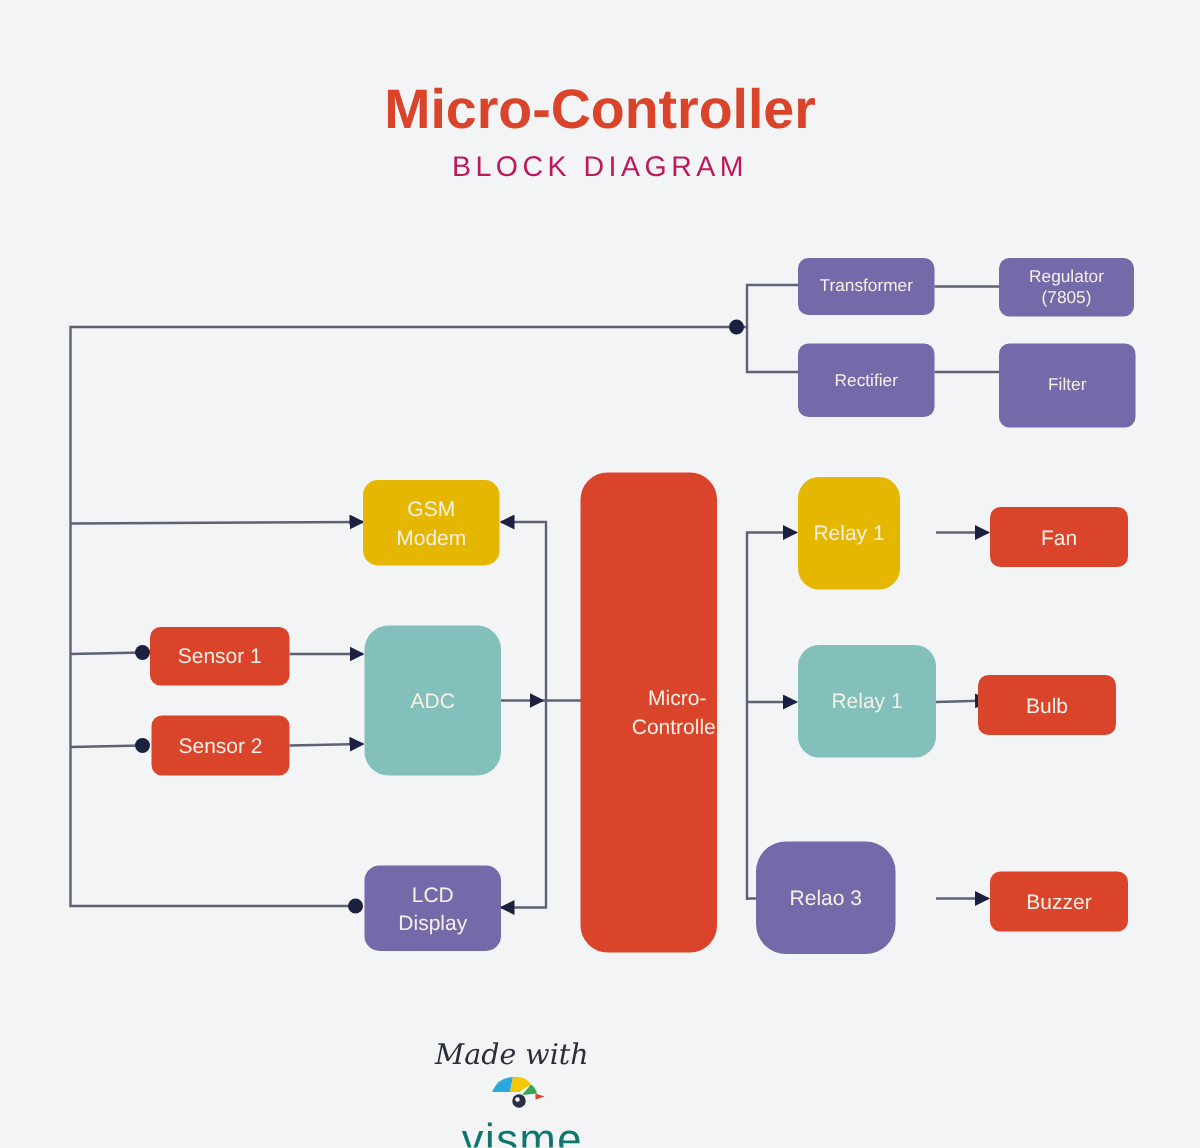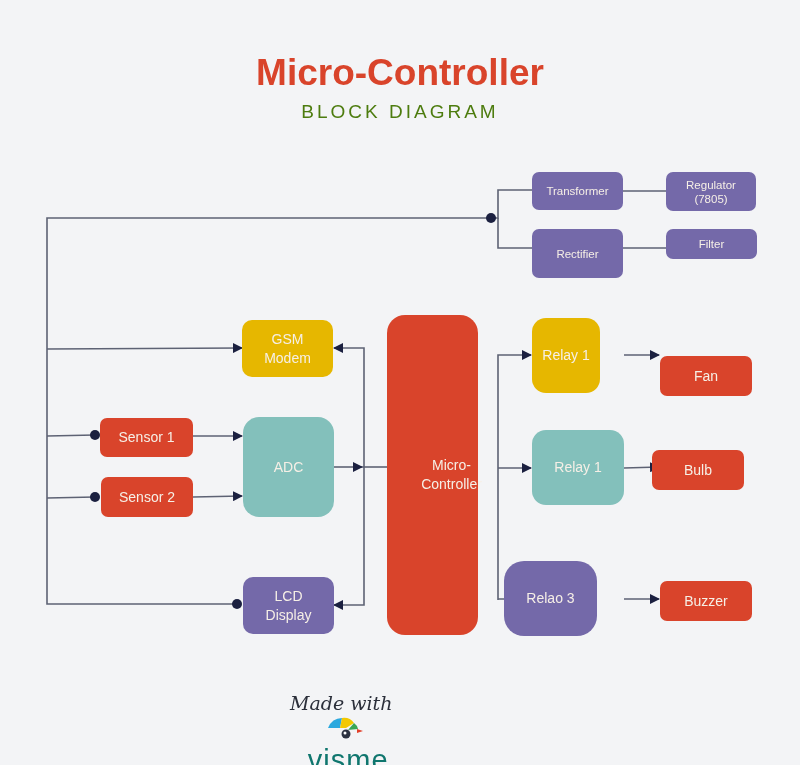--- a/index.html
+++ b/index.html
@@ -1,18 +1,18 @@
 <!DOCTYPE html>
 <html><head>
 <meta charset="utf-8">
 <style>
   html, body { margin:0; padding:0; }
   body { width:800px; height:765px; background:#f3f4f6; position:relative; overflow:hidden; font-family:"Liberation Sans", sans-serif; }
   .title { position:absolute; left:0; width:800px; top:52px; text-align:center; font-size:37px; font-weight:bold; color:#d9442b; letter-spacing:0px; }
-  .subtitle { position:absolute; left:0; width:800px; top:101px; text-align:center; font-size:19px; letter-spacing:3px; color:#4d7c0f; }
+  .subtitle { position:absolute; left:0; width:800px; top:101px; text-align:center; font-size:19px; letter-spacing:3px; color:#be185d; }
   svg.wires { position:absolute; left:0; top:0; }
   .box { position:absolute; display:flex; align-items:center; justify-content:center; text-align:center; color:#f6efe6; font-size:14px; line-height:19px; box-sizing:border-box; }
   .small { font-size:11.5px; line-height:14px; }
   .footer { position:absolute; left:290px; top:692px; display:flex; align-items:center;flex-direction:column; }
   .made { font-family:"DejaVu Serif", serif; font-style:italic; font-size:19px; color:#2b2f3a; margin-right:10px; }
   .visme { font-size:29px; color:#0f766e; letter-spacing:1px; margin-left:4px; }
 </style>
 </head>
 <body>
 
@@ -67,21 +67,21 @@
 <div class="box small" style="left:532px;top:172px;width:91px;height:38px;background:#7469a9;border-radius:7px;">
     <span style="white-space:pre-line;">Transformer</span>
   </div>
 <div class="box small" style="left:666px;top:172px;width:90px;height:39px;background:#7469a9;border-radius:7px;">
     <span style="white-space:pre-line;">Regulator
 (7805)</span>
   </div>
 <div class="box small" style="left:532px;top:229px;width:91px;height:49px;background:#7469a9;border-radius:7px;">
     <span>Rectifier</span>
   </div>
-<div class="box small" style="left:666px;top:229px;width:91px;height:30px;background:#7469a9;border-radius:7px;">
+<div class="box small" style="left:666px;top:229px;width:91px;height:56px;background:#7469a9;border-radius:7px;">
     <span>Filter</span>
   </div>
 
 <div class="box" style="left:242px;top:320px;width:91px;height:57px;background:#e6b700;border-radius:10px;">
     <span style="white-space:pre-line;">GSM
 Modem</span>
   </div>
 <div class="box" style="left:100px;top:418px;width:93px;height:39px;background:#d9442b;border-radius:7px;">
     <span>Sensor 1</span>
   </div>
@@ -104,21 +104,21 @@
 <div class="box" style="left:532px;top:318px;width:68px;height:75px;background:#e6b700;border-radius:14px;">
     <span>Relay 1</span>
   </div>
 <div class="box" style="left:532px;top:430px;width:92px;height:75px;background:#83c0bb;border-radius:14px;">
     <span>Relay 1</span>
   </div>
 <div class="box" style="left:504px;top:561px;width:93px;height:75px;background:#7469a9;border-radius:20px;">
     <span>Relao 3</span>
   </div>
 
-<div class="box" style="left:660px;top:338px;width:92px;height:40px;background:#d9442b;border-radius:7px;margin-top:18px;">
+<div class="box" style="left:660px;top:338px;width:92px;height:40px;background:#d9442b;border-radius:7px;">
     <span>Fan</span>
   </div>
 <div class="box" style="left:652px;top:450px;width:92px;height:40px;background:#d9442b;border-radius:7px;">
     <span>Bulb</span>
   </div>
 <div class="box" style="left:660px;top:581px;width:92px;height:40px;background:#d9442b;border-radius:7px;">
     <span>Buzzer</span>
   </div>
 
 <div class="footer">

